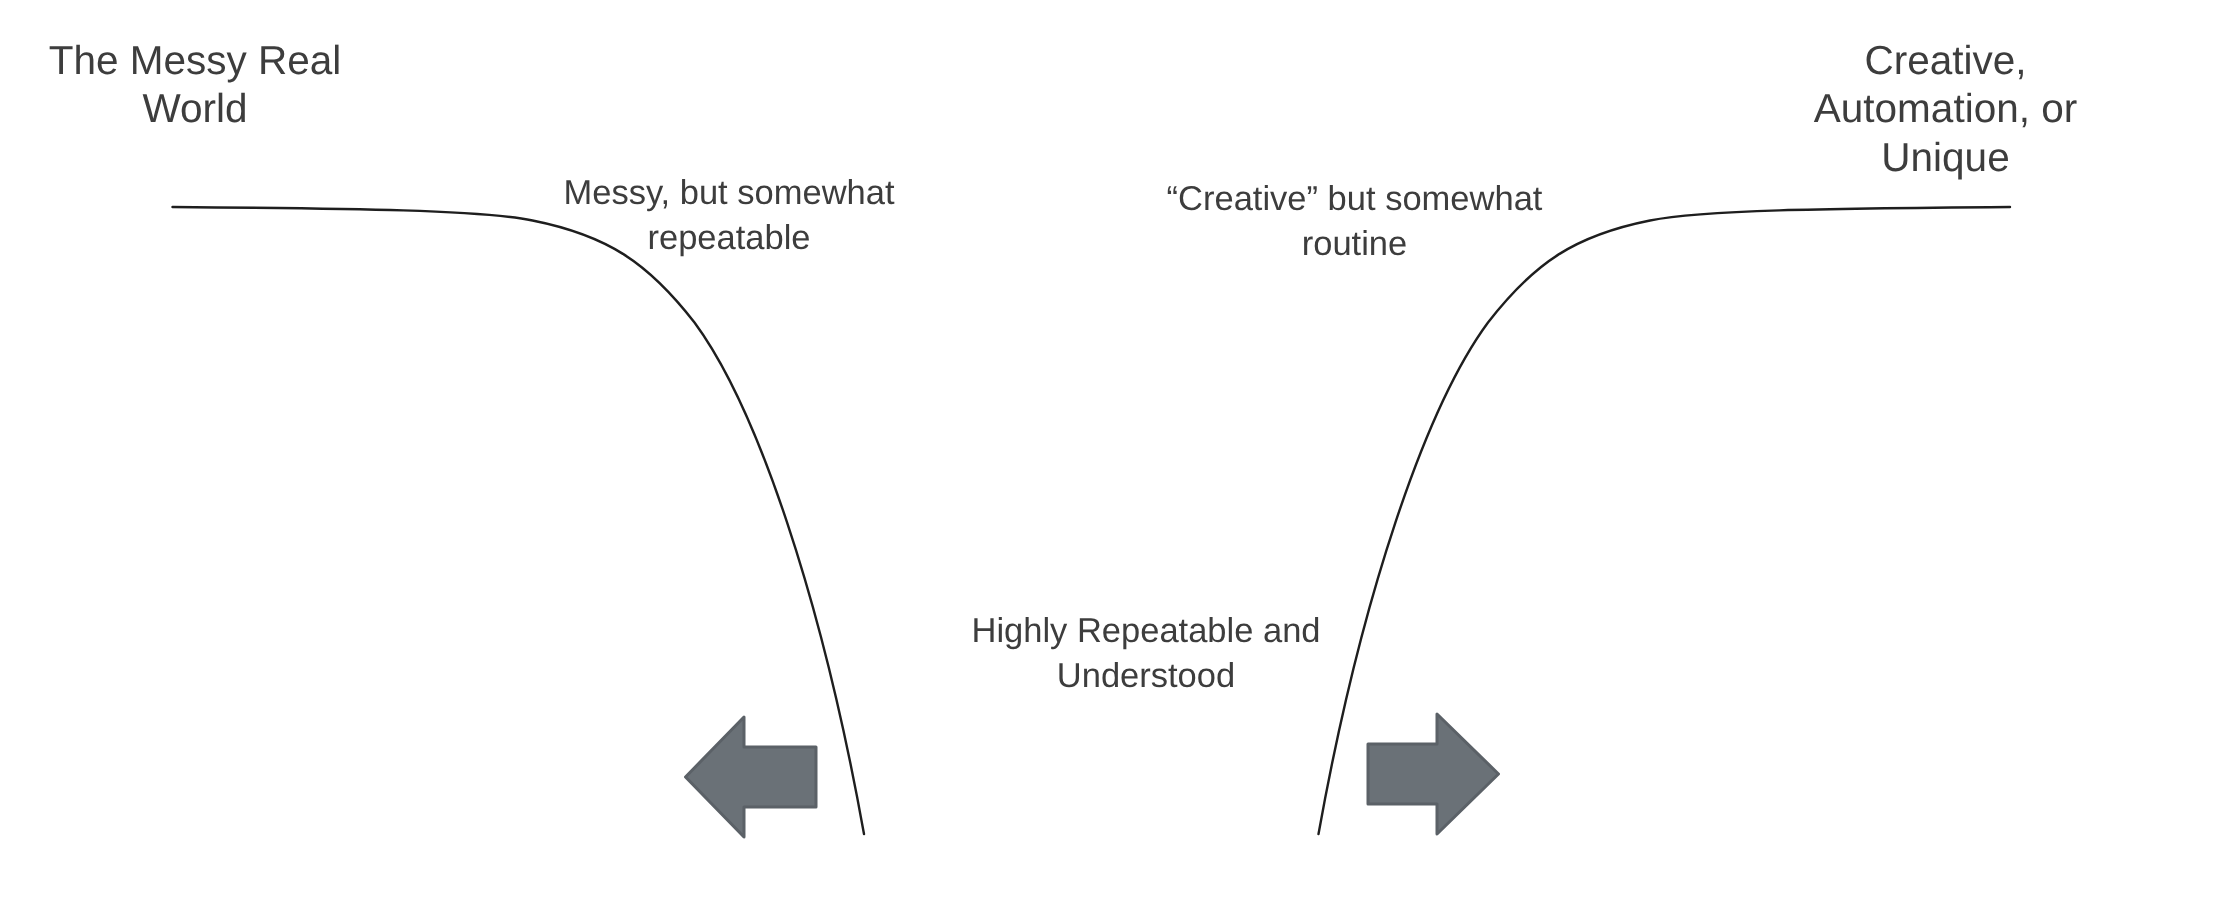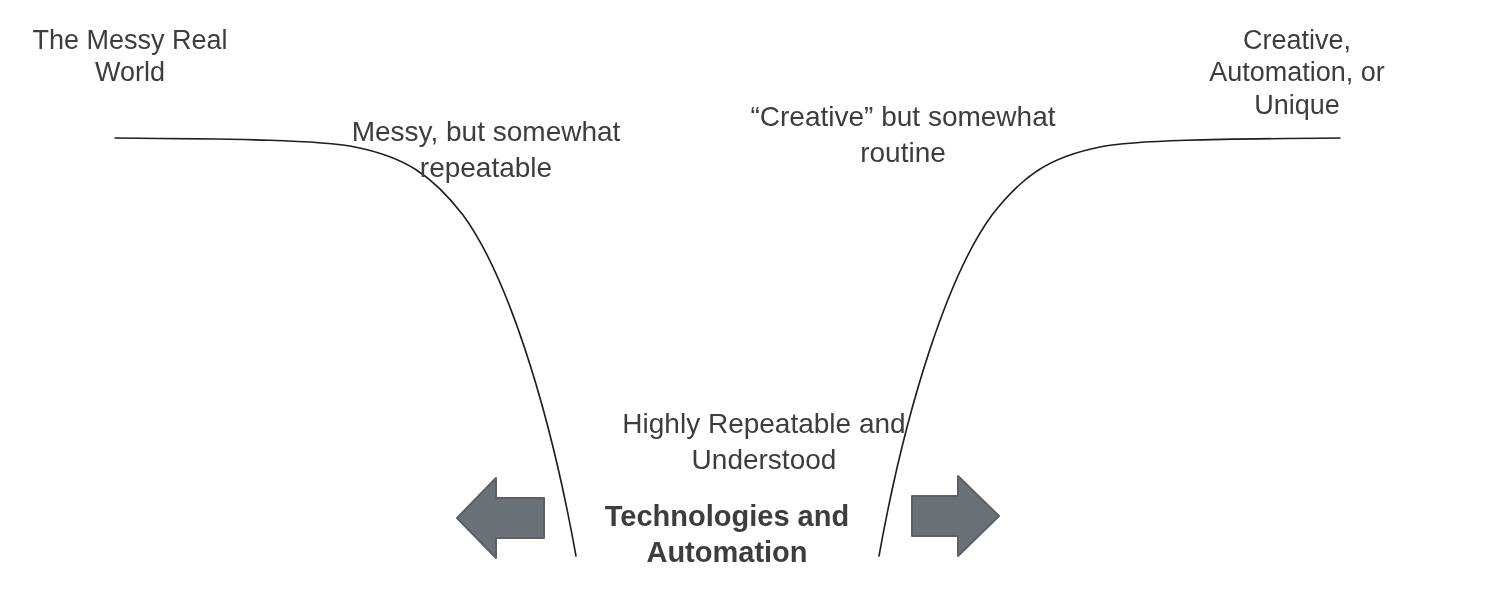--- a/index.html
+++ b/index.html
@@ -28,32 +28,32 @@
     transform: translateX(-50%);
     text-align: center;
     white-space: pre-line;
     color: #3d3d3d;
   }
   .label-lg {
     font-size: 27px;
     line-height: 1.2;
   }
   .label-md {
-    font-size: 28px;
+    font-size: 23px;
     line-height: 1.3;
   }
   .label-title {
     font-size: 29px;
     line-height: 1.25;
     font-weight: bold;
   }
   .pos-top-left   { left: 130px;  top: 24px;  }
   .pos-top-right  { left: 1297px; top: 24px;  }
   .pos-mid-left   { left: 486px;  top: 114px; }
-  .pos-mid-right  { left: 903px;  top: 99px; }
+  .pos-mid-right  { left: 903px;  top: 118px; }
   .pos-center-top { left: 764px;  top: 406px; }
   .pos-center-ttl { left: 727px;  top: 498px; }
 </style>
 </head>
 <body>
 
 <div class="canvas">
 
   <svg class="diagram-svg" viewBox="0 0 1490 616" xmlns="http://www.w3.org/2000/svg">
     <path d="M 115 138 C 240 139 320 140 355 147 C 405 157 432 175 463 215 C 505 272 548 400 576 556" fill="none" stroke-width="1.6" stroke-linecap="round" stroke="#1e1e1e"></path>
@@ -70,16 +70,14 @@
 
   <div class="label label-md pos-mid-left">Messy, but somewhat
 repeatable</div>
 
   <div class="label label-md pos-mid-right">“Creative” but somewhat
 routine</div>
 
   <div class="label label-md pos-center-top">Highly Repeatable and
 Understood</div>
 
-  <div class="label label-title pos-center-ttl">Technologies and
-Automation</div>
 
 </div>
 
 </body></html>

